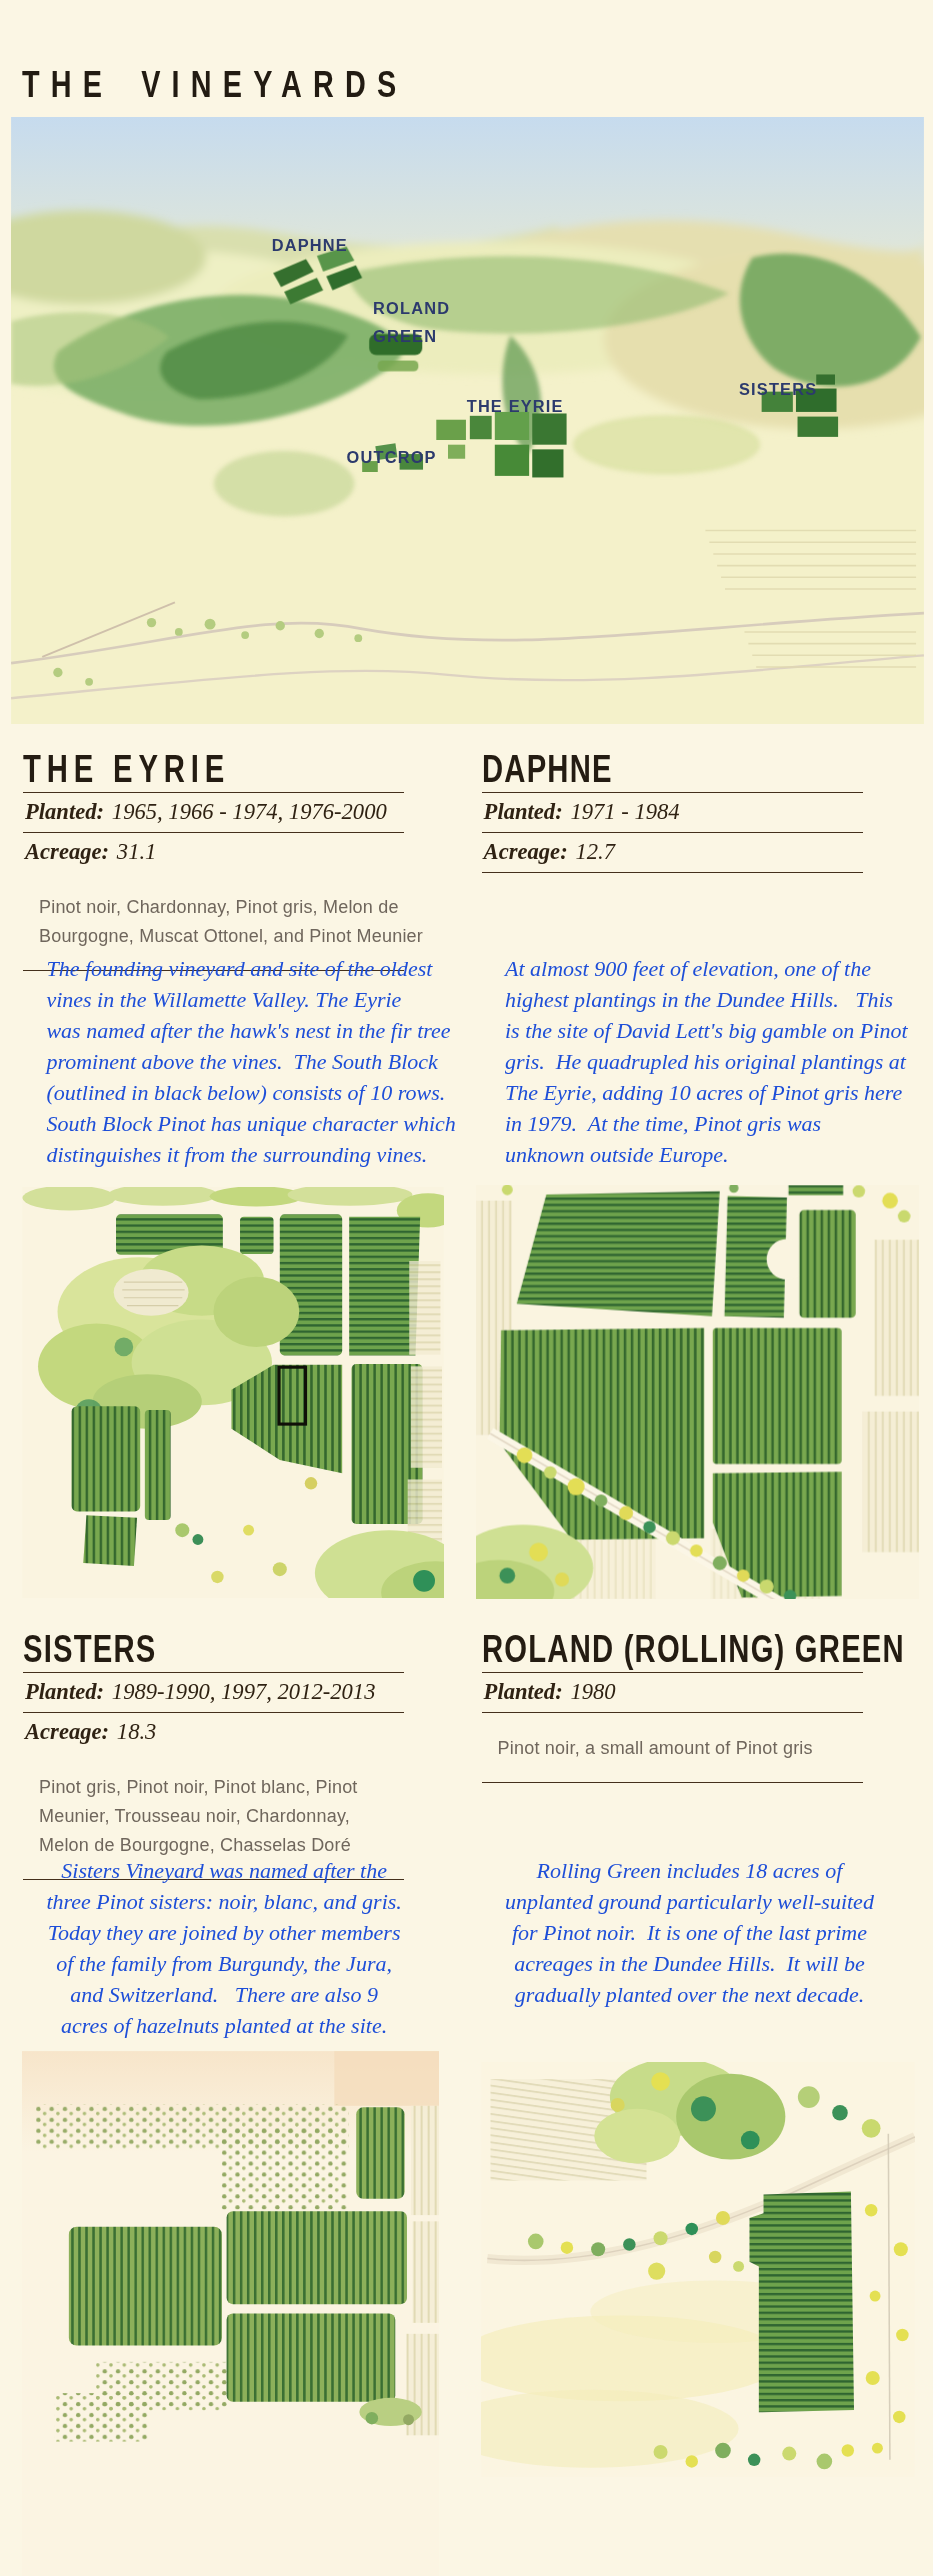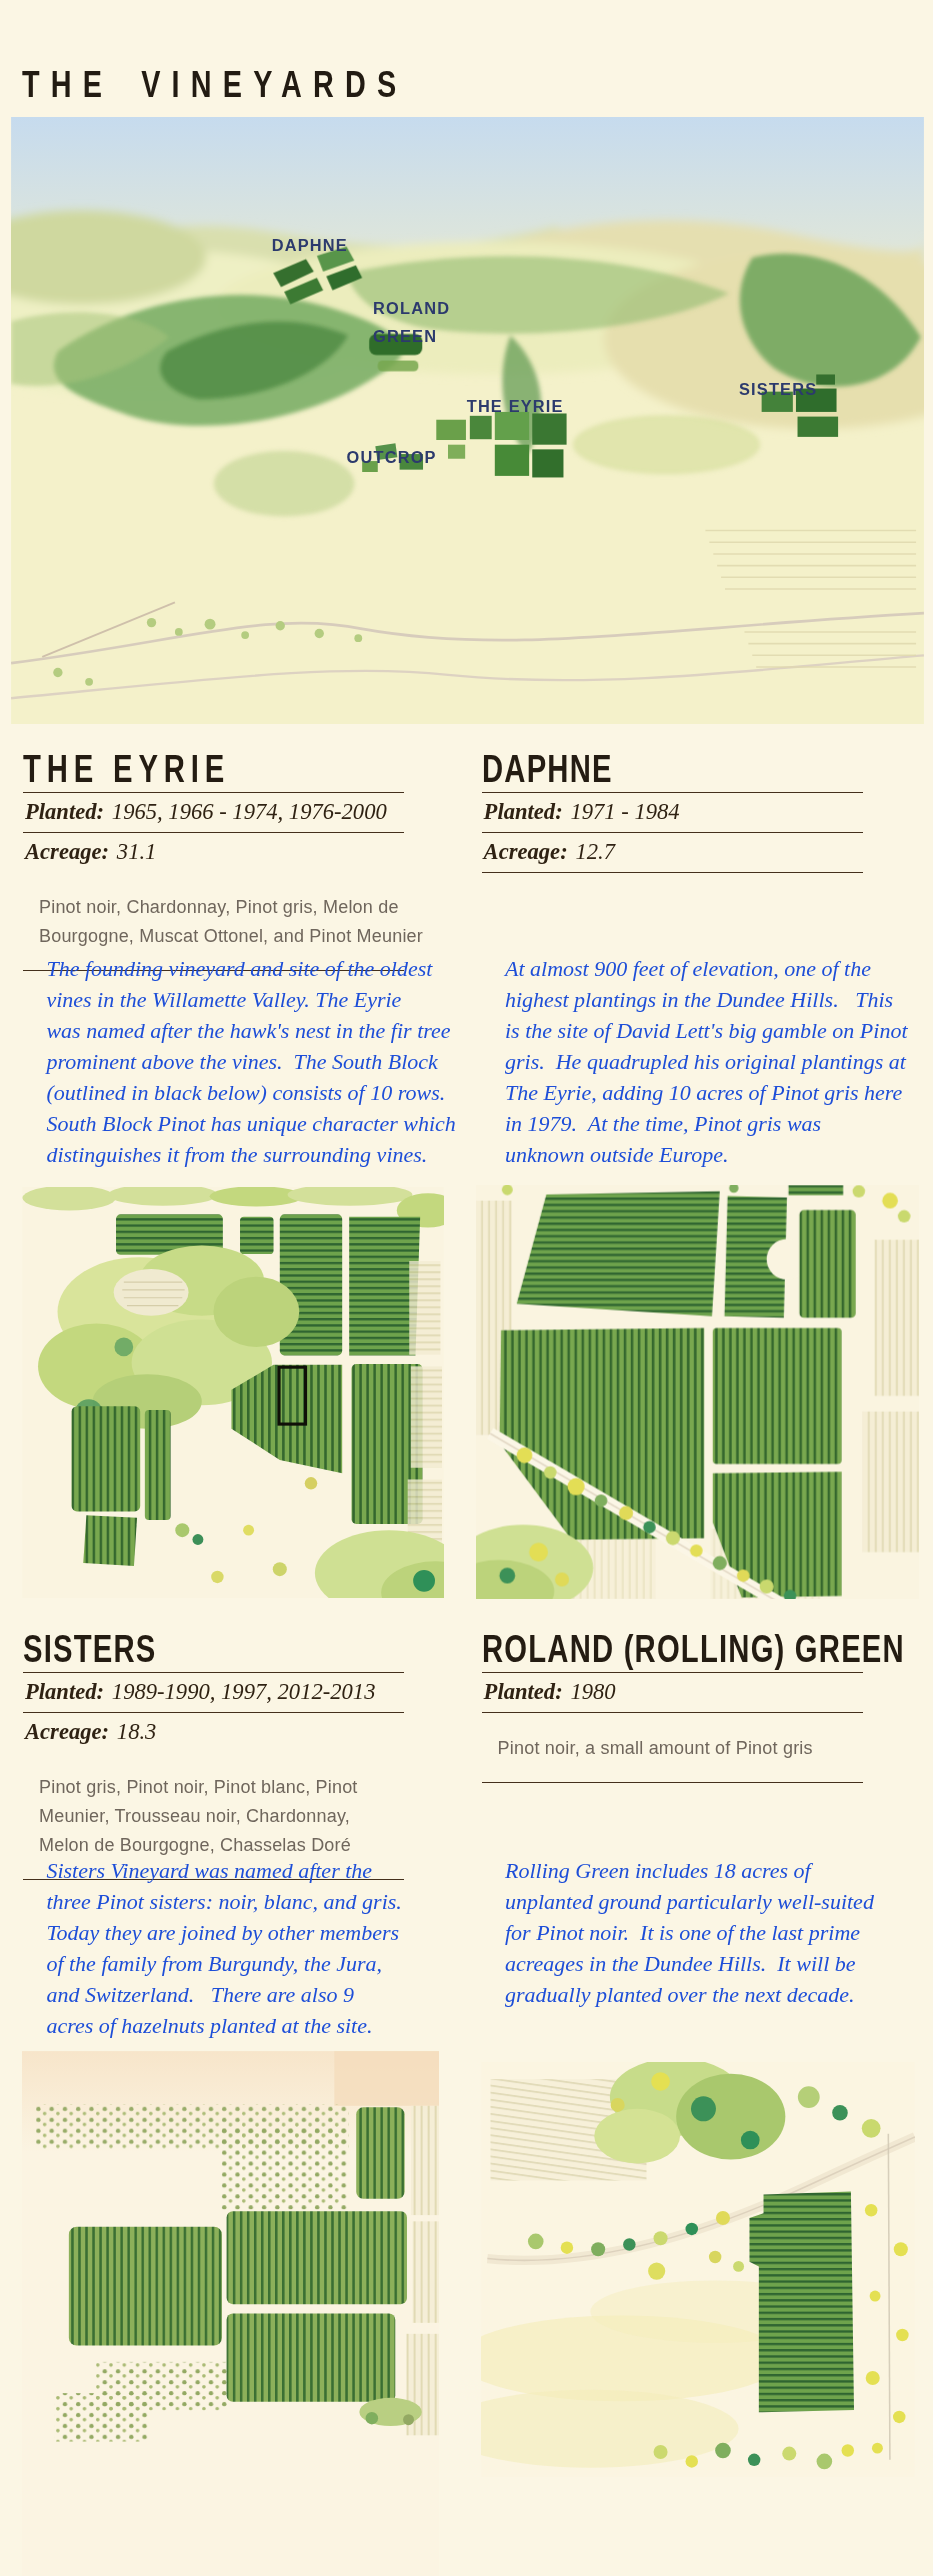--- a/index.html
+++ b/index.html
@@ -45,21 +45,21 @@
     font-family:"Liberation Sans", sans-serif;font-style:normal;
     font-size:18px;line-height:29px;color:#6f665c;letter-spacing:0.2px;
     white-space:pre;
   }
   .desc{
     position:absolute;left:15px;margin:8px;
     font-style:italic;font-size:22px;line-height:31px;color:#1d4ed8;
     white-space:pre;
   }
   .desc-r1{top:197px;}
-  .desc-r2{top:219px;}
+  .desc-r2{top:219px;text-align:center;}
   
   .aerial{position:absolute;}
   .aerial svg{display:block;width:100%;height:100%;}
   #img-eyrie  {left:22px; top:1187px;width:422px;height:411px;}
   #img-daphne {left:476px;top:1185px;width:443px;height:414px;}
   #img-sisters{left:22px; top:2051px;width:417px;height:525px;}
   #img-roland {left:481px;top:2062px;width:434px;height:415px;}
 </style>
 </head>
 <body>

